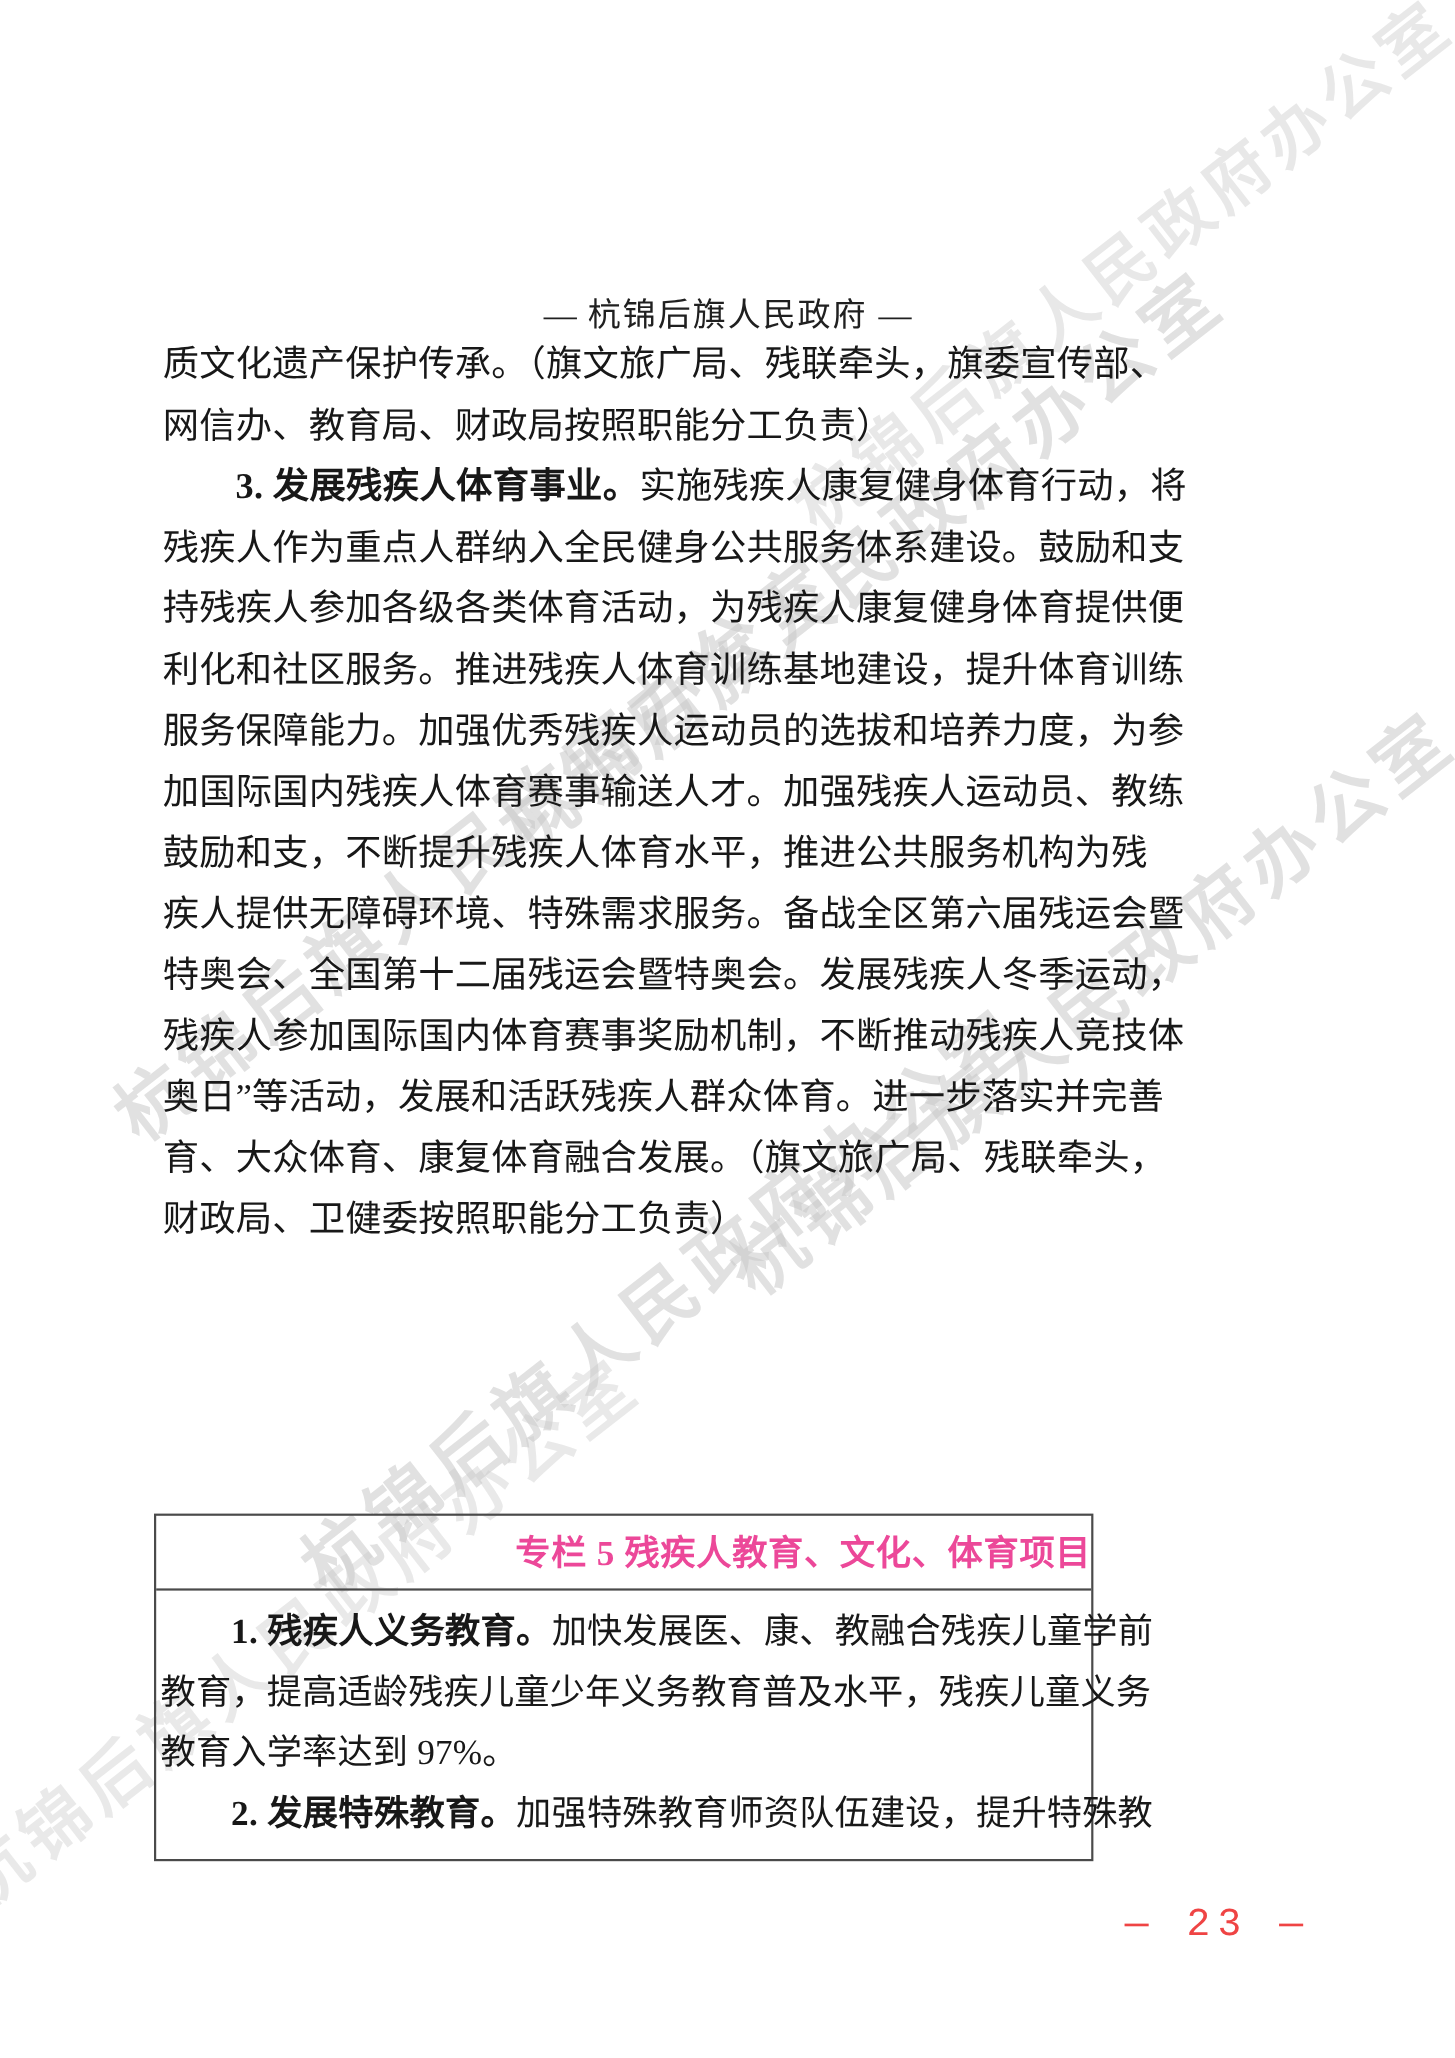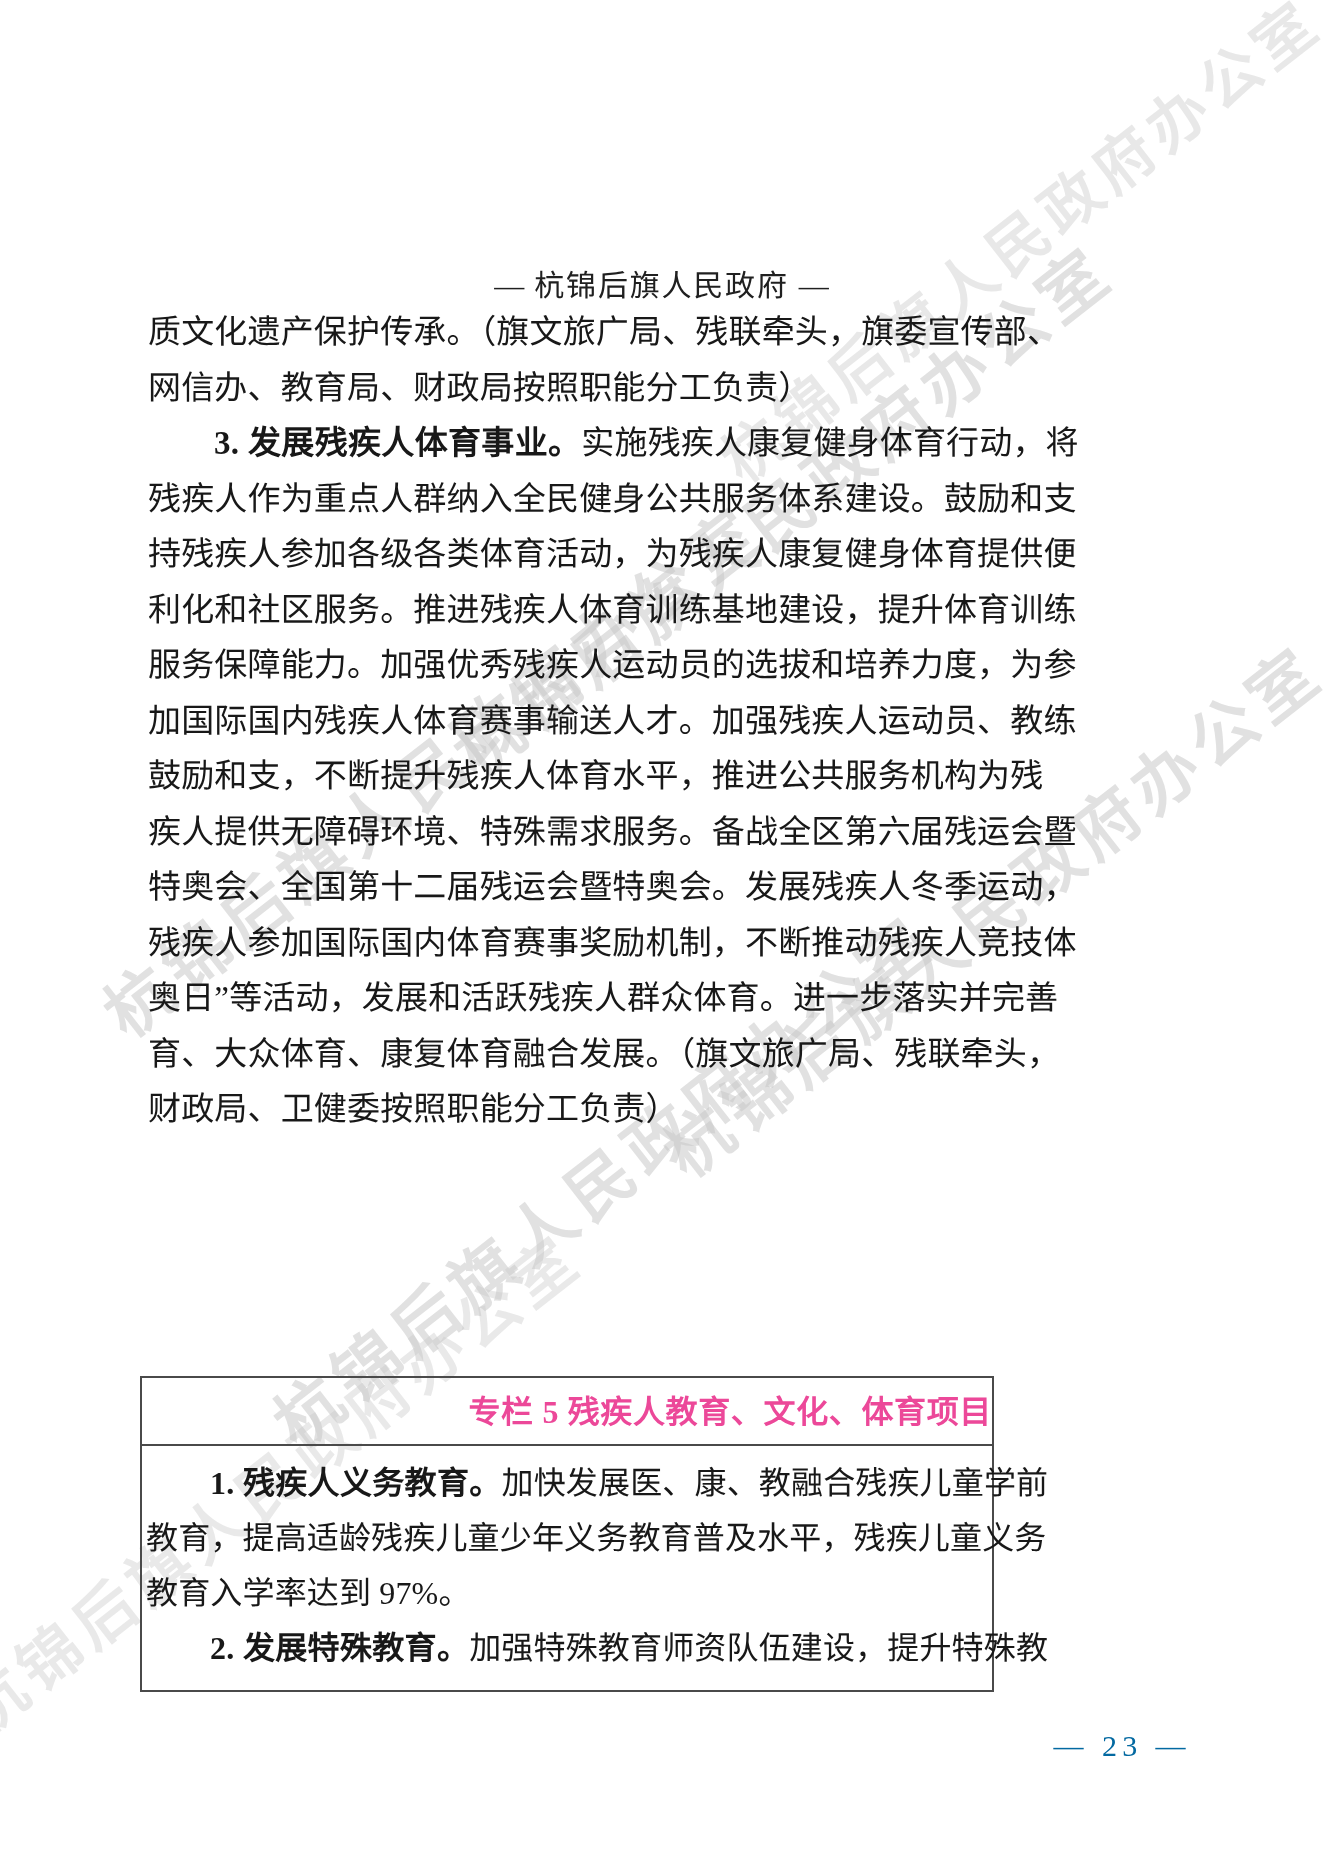--- a/index.html
+++ b/index.html
@@ -107,24 +107,24 @@
   .column-box .cb-body p.line {
     font-size: 32px;
     line-height: 55px;
   }
   .column-box .cb-body p.line.indent { text-indent: 64px; }
 
   .page-number {
     position: absolute;
     right: 132px;
     top: 1686px;
-    font-size: 30px;
+    font-size: 36px;
     letter-spacing: 0.18em;
-    color: #0369a1;
-    font-family: Liberation Serif, serif;
+    color: #ef4444;
+    font-family: Liberation Mono, monospace;
   }
 </style>
 </head>
 <body>
 
 <div class="page">
 
   <div class="watermark-layer">
     <span class="wm" style="left:80px; top:980px; font-size:66px; transform:rotate(-38deg);">杭锦后旗人民政府办公室</span>
     <span class="wm" style="left:430px; top:720px; font-size:66px; transform:rotate(-38deg);">杭锦后旗人民政府办公室</span>

